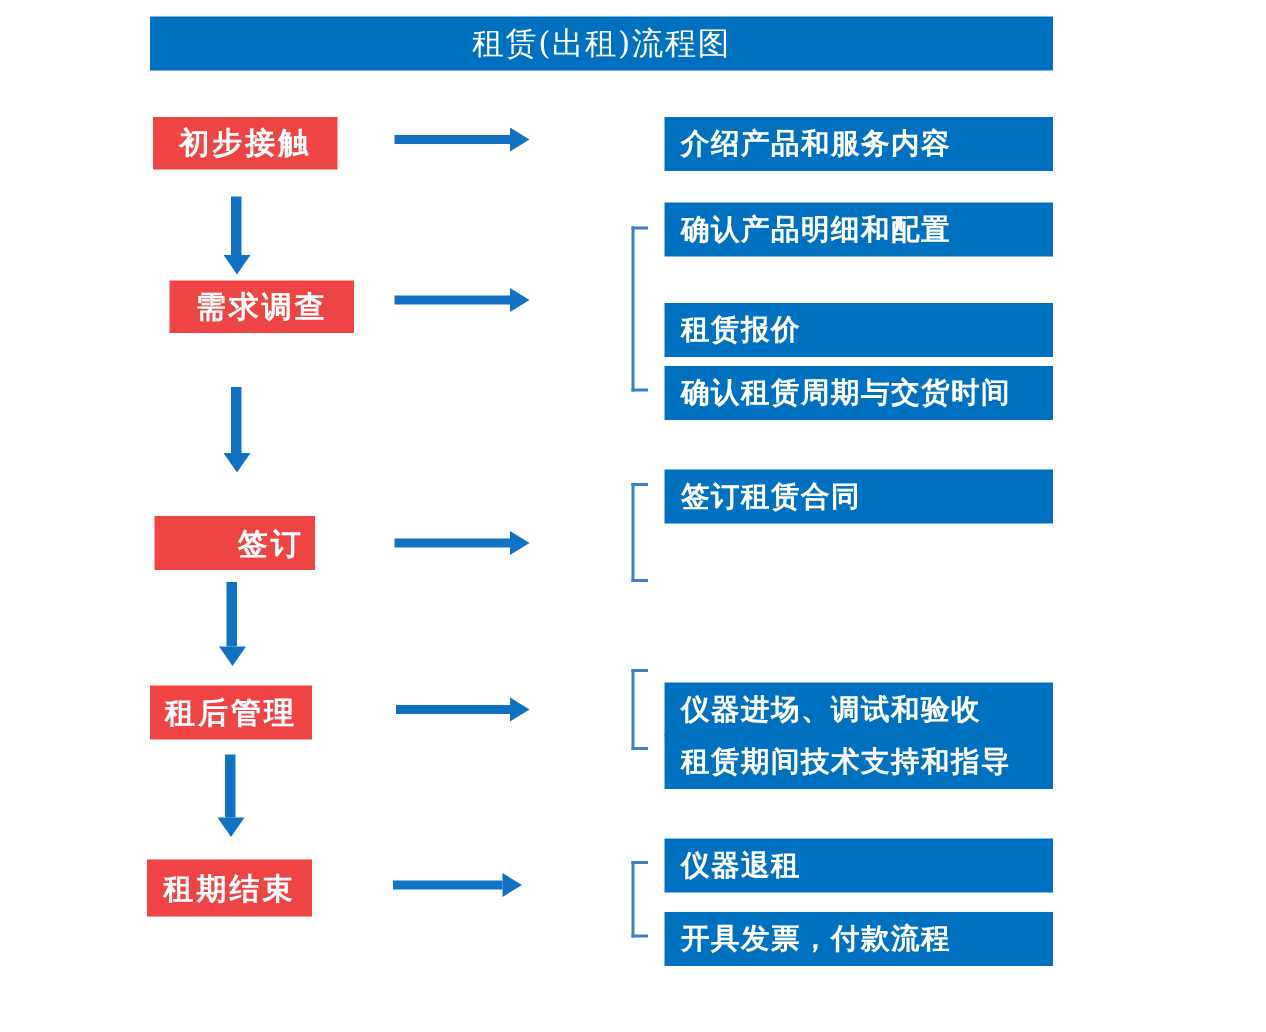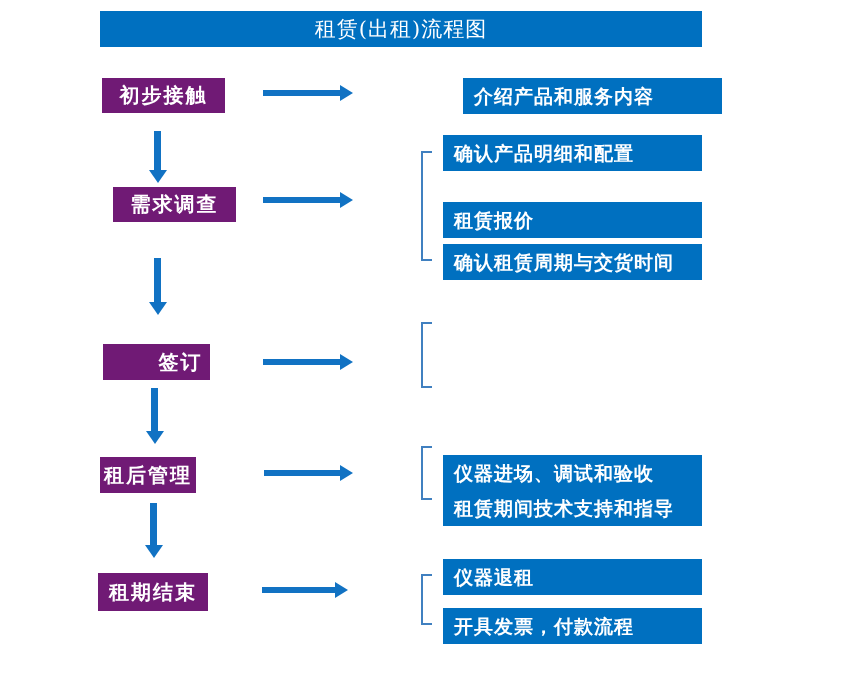--- a/index.html
+++ b/index.html
@@ -6,21 +6,21 @@
   body { background:#ffffff; font-family:"DejaVu Serif","Liberation Serif",serif; }
   .canvas {
     position:relative; width:844px; height:688px; background:#ffffff; overflow:hidden;
   }
   .banner {
     position:absolute; left:100px; top:11px; width:602px; height:36px;
     background:#0070C0; color:#ffffff; font-weight:normal; font-size:21px;
     text-align:center; line-height:36px; letter-spacing:1px;
   }
   .lbox {
-    position:absolute; height:35px; background:#701a75; color:#ffffff;
+    position:absolute; height:35px; background:#ef4444; color:#ffffff;
     font-weight:bold; font-size:20px; text-align:center; line-height:35px;
     letter-spacing:2px;
   }
   .rbox {
     position:absolute; left:443px; width:259px; height:36px; background:#0070C0;
     color:#ffffff; font-weight:bold; font-size:19px; line-height:36px;
     padding-left:11px; letter-spacing:1px; white-space:nowrap; overflow:hidden;
   }
   .varrow {
     position:absolute; width:7px; background:#1172C3;
@@ -46,41 +46,42 @@
 </head>
 <body>
 
 <div class="canvas">
 
   <div class="banner">租赁(出租)流程图</div>
 
   <div class="lbox" style="left:102px; top:78px;  width:123px;">初步接触</div>
   <div class="lbox" style="left:113px; top:187px; width:123px;">需求调查</div>
   <div class="lbox" style="left:103px; top:344px; width:107px; height:36px; line-height:36px;padding-left:48px;">签订合同</div>
-  <div class="lbox" style="left:100px; top:457px; width:96px; height:36px; line-height:36px;">租后管理</div>
+  <div class="lbox" style="left:100px; top:457px; width:108px; height:36px; line-height:36px;">租后管理</div>
   <div class="lbox" style="left:98px;  top:573px; width:110px; height:38px; line-height:38px;">租期结束</div>
 
   <div class="varrow" style="left:154px; top:131px; height:39px;"></div>
   <div class="varrow" style="left:154px; top:258px; height:44px;"></div>
   <div class="varrow" style="left:151px; top:388px; height:43px;"></div>
   <div class="varrow" style="left:150px; top:503px; height:42px;"></div>
 
   <div class="harrow" style="left:263px; top:90px;  width:77px;"></div>
   <div class="harrow" style="left:263px; top:197px; width:77px;"></div>
   <div class="harrow" style="left:263px; top:359px; width:77px;"></div>
   <div class="harrow" style="left:264px; top:470px; width:76px;"></div>
   <div class="harrow" style="left:262px; top:587px; width:73px;"></div>
 
   <div class="bracket" style="top:151px; height:110px;"></div>
   <div class="bracket" style="top:322px; height:66px;"></div>
   <div class="bracket" style="top:446px; height:54px;"></div>
   <div class="bracket" style="top:574px; height:51px;"></div>
 
-  <div class="rbox" style="top:78px;margin-left:20px;">介绍产品和服务内容</div>
+  <div class="rbox" style="top:78px;">介绍产品和服务内容</div>
   <div class="rbox" style="top:135px;">确认产品明细和配置</div>
   <div class="rbox" style="top:186px;margin-top:16px;">租赁报价</div>
   <div class="rbox" style="top:244px;">确认租赁周期与交货时间</div>
+  <div class="rbox" style="top:313px;">签订租赁合同</div>
   <div class="rbox" style="top:423px;margin-top:32px;">仪器进场、调试和验收</div>
   <div class="rbox" style="top:490px;">租赁期间技术支持和指导</div>
   <div class="rbox" style="top:559px;">仪器退租</div>
   <div class="rbox" style="top:608px;">开具发票，付款流程</div>
 
 </div>
 
 </body></html>

